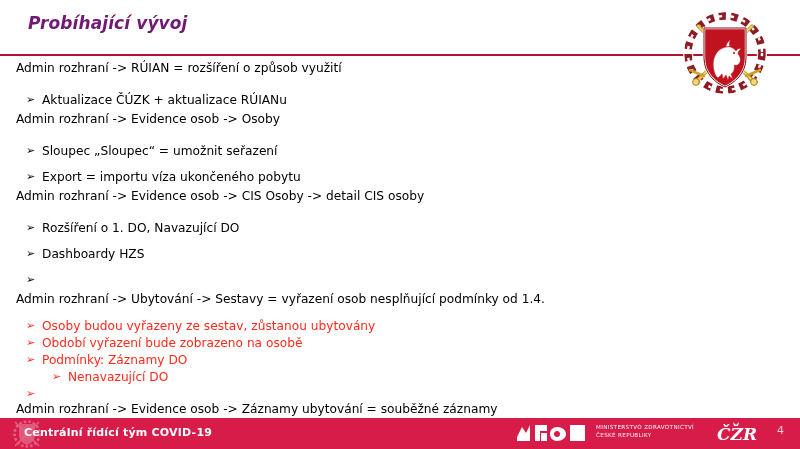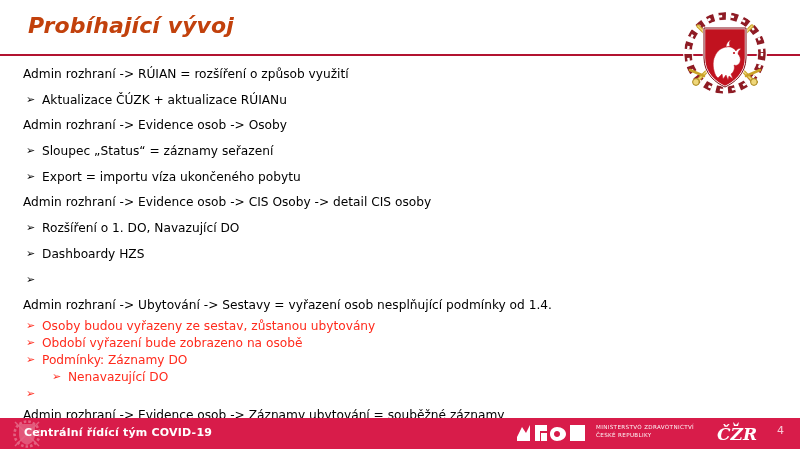--- a/index.html
+++ b/index.html
@@ -14,24 +14,24 @@
     overflow: hidden;
     font-family: "DejaVu Sans", sans-serif;
     color: #000000;
   }
 
   
   .slide-title {
     position: absolute;
     left: 28px;
     top: 13px;
-    font-size: 22px;
+    font-size: 17px;
     font-weight: bold;
     font-style: italic;
-    color: #c2410c;
+    color: #701a75;
     letter-spacing: 0.1px;
     white-space: nowrap;
   }
 
   
   .title-rule {
     position: absolute;
     left: 0;
     top: 54px;
     width: 800px;
@@ -58,24 +58,24 @@
   }
   .line {
     position: relative;
     font-size: 12.2px;
     line-height: 1;
     white-space: nowrap;
     color: #000000;
   }
   
   .lvl0 {
-    padding-left: 23px;
+    padding-left: 16px;
     height: 25px;
     display: flex;
-    align-items: center;
+    align-items: flex-start;
   }
   
   .lvl1 {
     padding-left: 26px;
     height: 26px;
     display: flex;
     align-items: center;
   }
   
   .lvl1r {
@@ -221,21 +221,21 @@
     <span class="bullet">➢</span>
     <span class="txt">Aktualizace ČÚZK + aktualizace RÚIANu</span>
   </div>
 
   <div class="line lvl0">
     <span class="txt">Admin rozhraní -&gt; Evidence osob -&gt; Osoby</span>
   </div>
 
   <div class="line lvl1">
     <span class="bullet">➢</span>
-    <span class="txt">Sloupec „Status“ = záznamy seřazení</span>
+    <span class="txt">Sloupec „Sloupec“ = umožnit seřazení</span>
   </div>
 
   <div class="line lvl1">
     <span class="bullet">➢</span>
     <span class="txt">Export = importu víza ukončeného pobytu</span>
   </div>
 
   <div class="line lvl0">
     <span class="txt">Admin rozhraní -&gt; Evidence osob -&gt; CIS Osoby -&gt; detail CIS osoby</span>
   </div>

